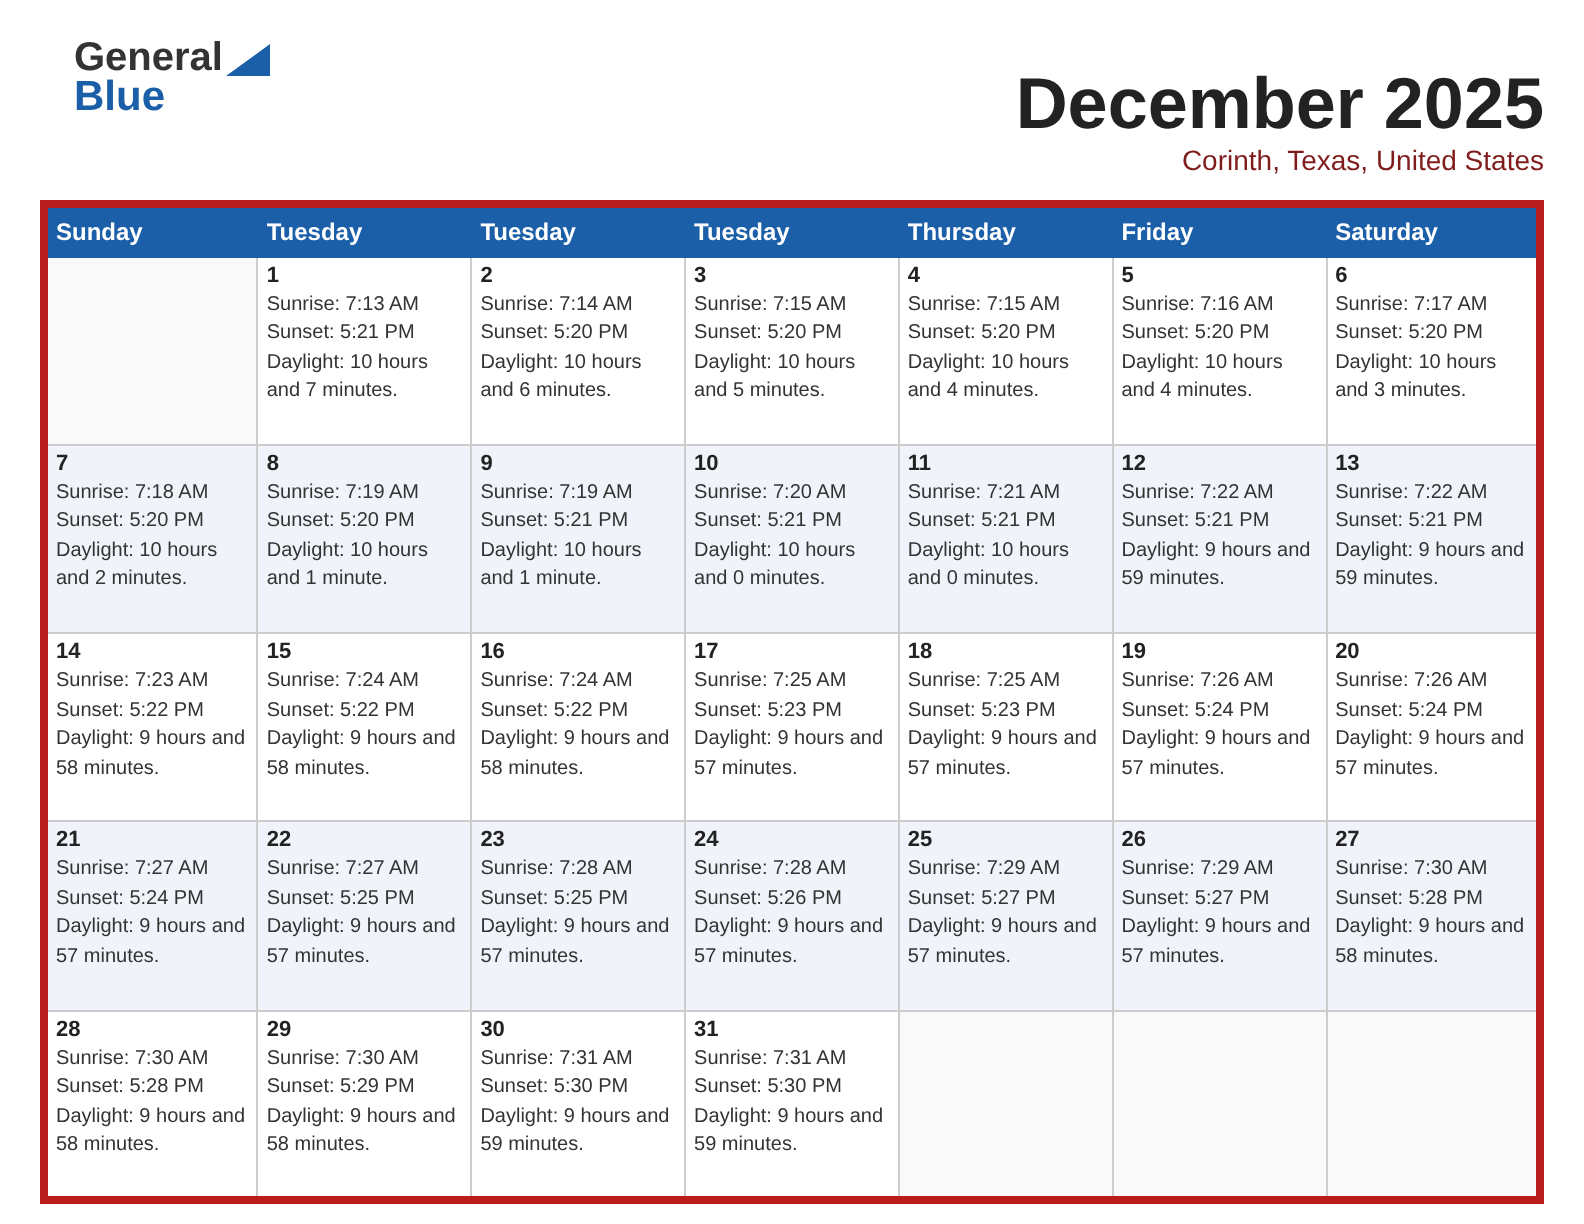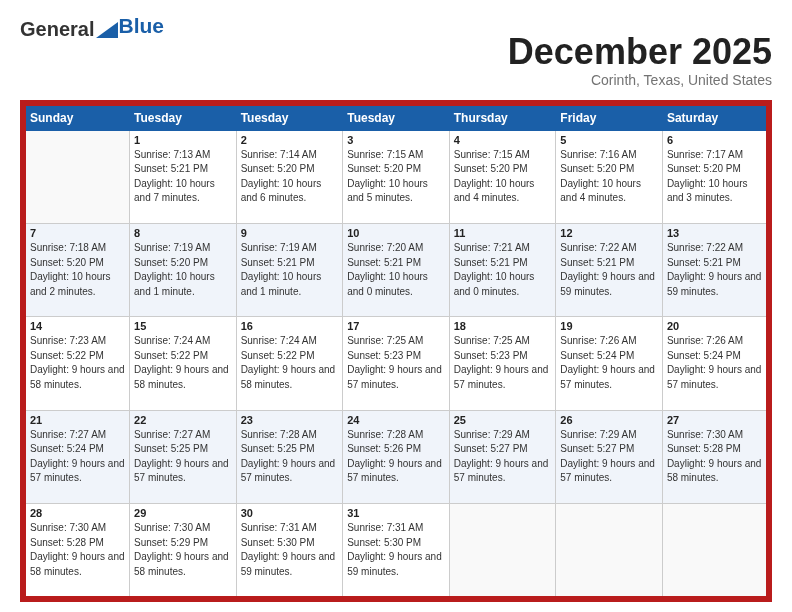--- a/index.html
+++ b/index.html
@@ -18,43 +18,45 @@
       flex-direction: column;
     }
     .header {
       display: flex;
       justify-content: space-between;
       align-items: flex-start;
       margin-bottom: 12px;
     }
     .logo {
       display: flex;
+      flex-direction: column;
       align-items: flex-start;
+      margin-left: 17px;
     }
     .logo-row {
       display: flex;
       align-items: center;
       gap: 2px;
     }
     .title-block {
       text-align: right;
     }
     .month-title {
       font-size: 36px;
       font-weight: bold;
       color: #222;
       line-height: 1.1;
       margin-top: 14px;
     }
     .subtitle {
       font-size: 14px;
-      color: #737373;
+      color: #7f1d1d;
     }
     .calendar {
-      border: 6px solid #b91c1c;
+      border: 4px solid #b91c1c;
       border-collapse: collapse;
       width: 100%;
       flex: 1;
       table-layout: fixed;
       padding-left: 39px;
     }
     .calendar th {
       background: #1a5fa8;
       color: #fff;
       font-size: 12px;

